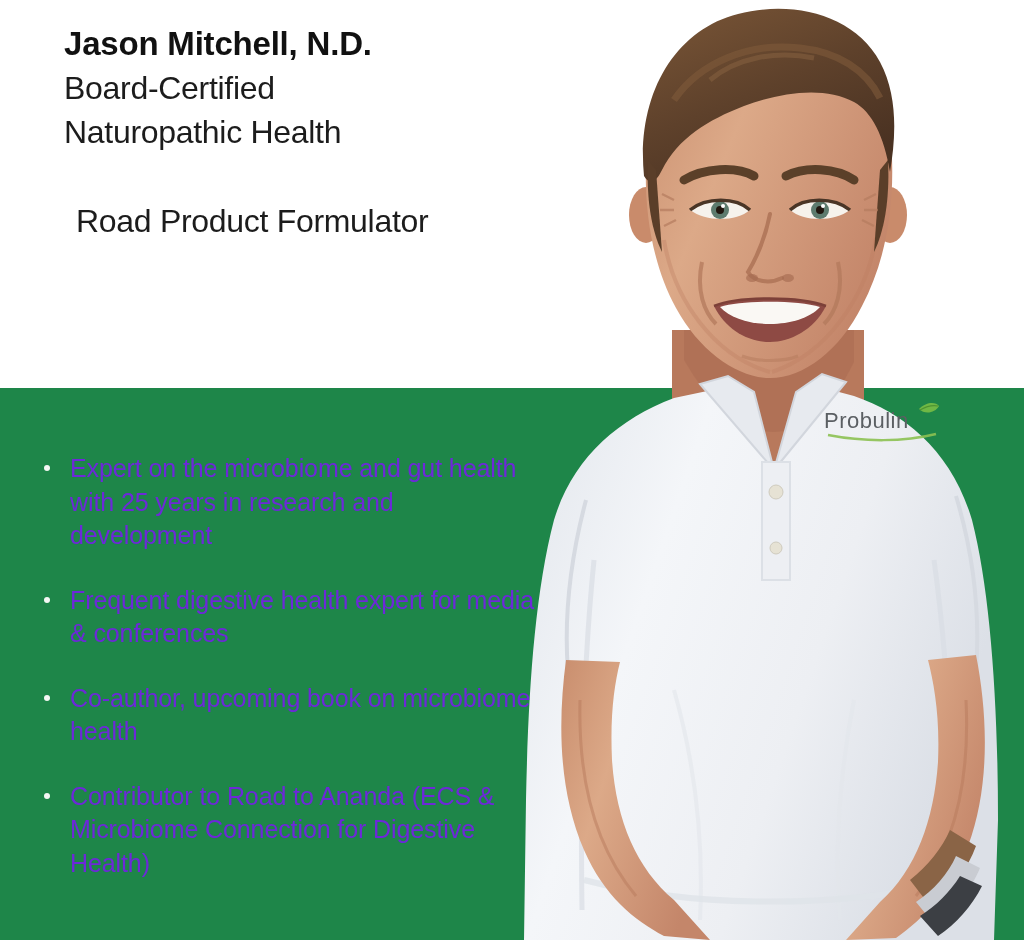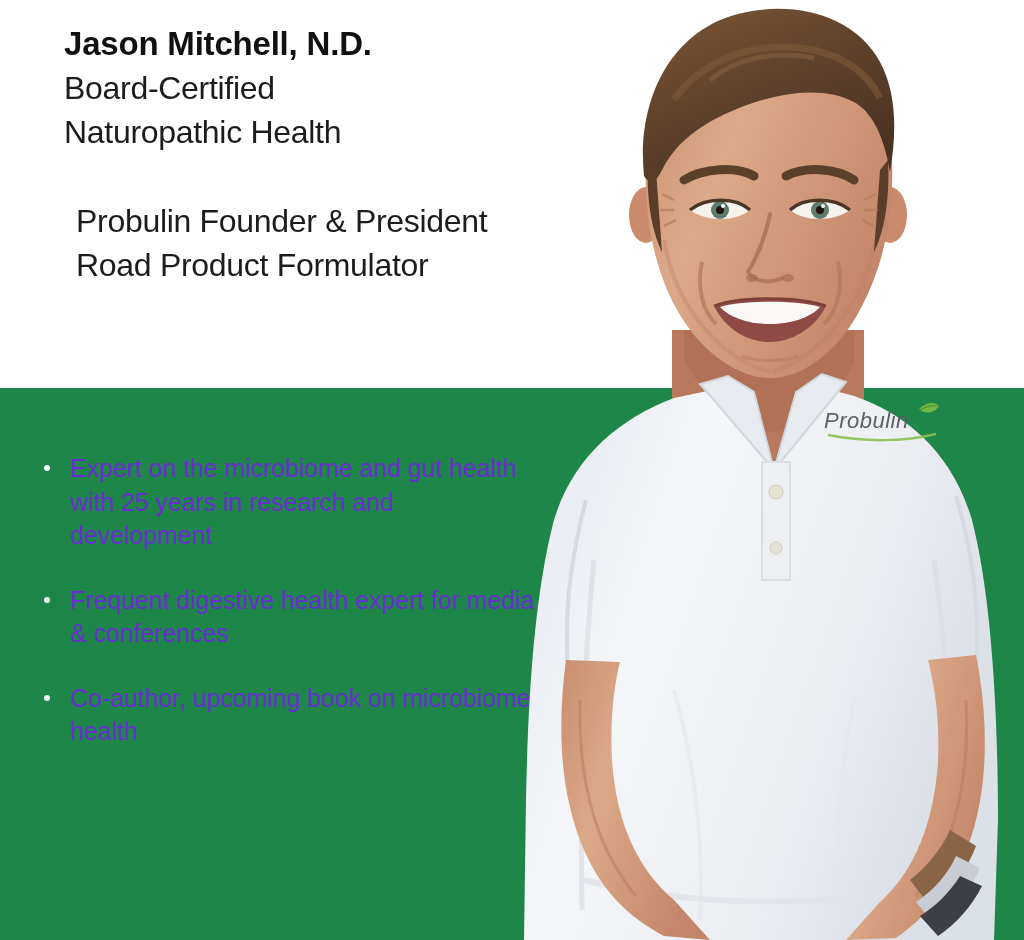--- a/index.html
+++ b/index.html
@@ -111,21 +111,20 @@
   }
 
   
   .portrait {
     position: absolute;
     left: 524px;
     top: 0;
     width: 500px;
     height: 728px;
     z-index: 4;
-    font-style: italic;
   }
   .portrait svg { display: block; }
 </style>
 </head>
 <body>
 
 <div class="slide">
 
   <div class="green-panel"></div>
 
@@ -289,32 +288,35 @@
     </svg>
   </div>
 
   <div class="header-text">
     <div class="name-line">Jason Mitchell, N.D.</div>
     <div class="subtitle-line">Board-Certified</div>
     <div class="subtitle-line">Naturopathic Health</div>
   </div>
 
   <div class="role-block">
-    <div class="role-line">Probulin Founder &amp; President</div>
     <div class="role-line">Road Product Formulator</div>
   </div>
 
   <ul class="bullets">
     <li class="bullet-item">
       <span class="bullet-dot"></span>
       <span>Expert on the microbiome and gut health with 25 years in research and development</span>
     </li>
     <li class="bullet-item">
       <span class="bullet-dot"></span>
       <span>Frequent digestive health expert for media &amp; conferences</span>
     </li>
     <li class="bullet-item">
       <span class="bullet-dot"></span>
       <span>Co-author, upcoming book on microbiome health</span>
     </li>
+    <li class="bullet-item">
+      <span class="bullet-dot"></span>
+      <span>Contributor to Road to Ananda (ECS &amp; Microbiome Connection for Digestive Health)</span>
+    </li>
   </ul>
 
 </div>
 
 </body></html>

